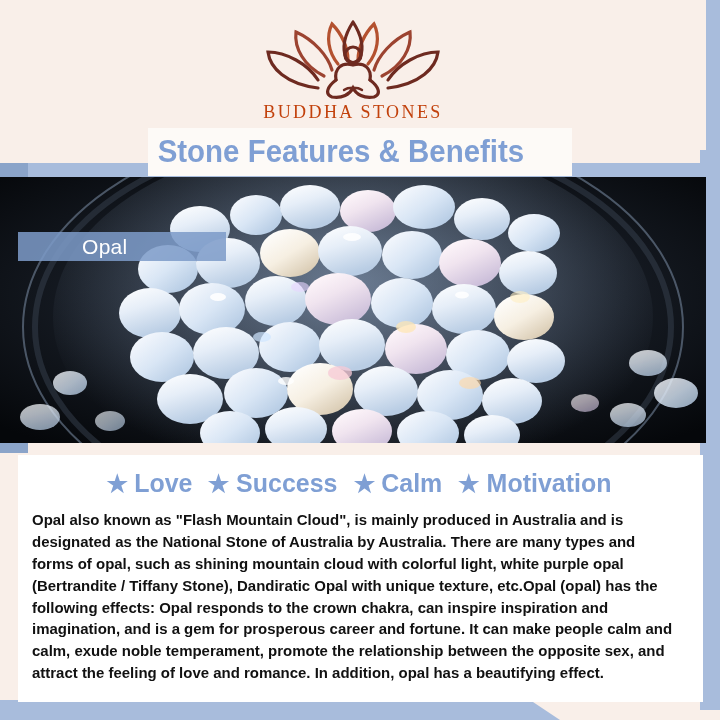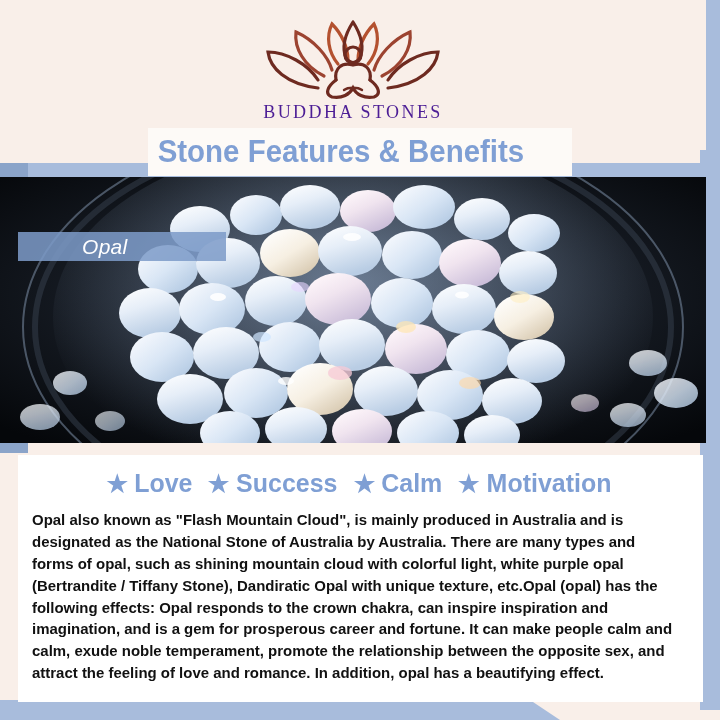--- a/index.html
+++ b/index.html
@@ -63,21 +63,21 @@
     width: 706px;
     text-align: center;
     z-index: 4;
   }
   .logo-mark { display: block; margin: 0 auto; }
   .logo-text {
     margin-top: 2px;
     font-family: "Liberation Serif", serif;
     font-size: 18px;
     letter-spacing: 2.4px;
-    color: #4c1d95;
+    color: #c2410c;
     font-weight: 400;
   }
 
   
   .title-band {
     position: absolute;
     left: 148px; top: 128px;
     width: 424px; height: 48px;
     background: #fdfaf7;
     display: flex;
@@ -113,21 +113,20 @@
     display: flex;
     align-items: center;
     z-index: 6;
   }
   .photo-caption span {
     color: #ffffff;
     font-size: 21px;
     font-weight: 400;
     padding-left: 64px;
     letter-spacing: 0.3px;
-    font-style: italic;
   }
 
   
   .card {
     position: absolute;
     left: 18px; top: 455px;
     width: 685px; height: 247px;
     background: #ffffff;
     z-index: 4;
   }

